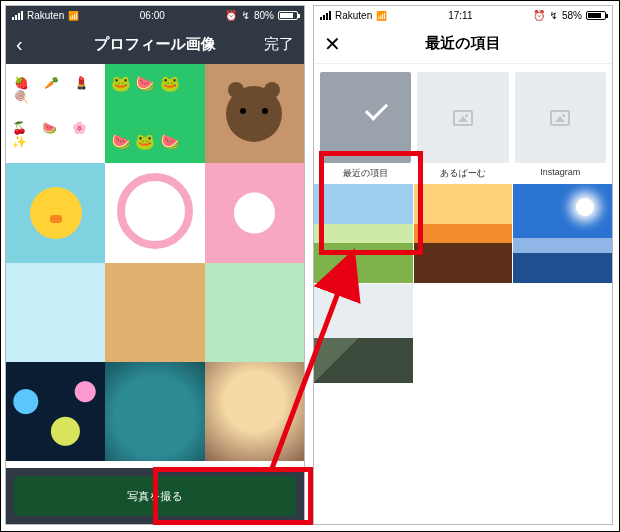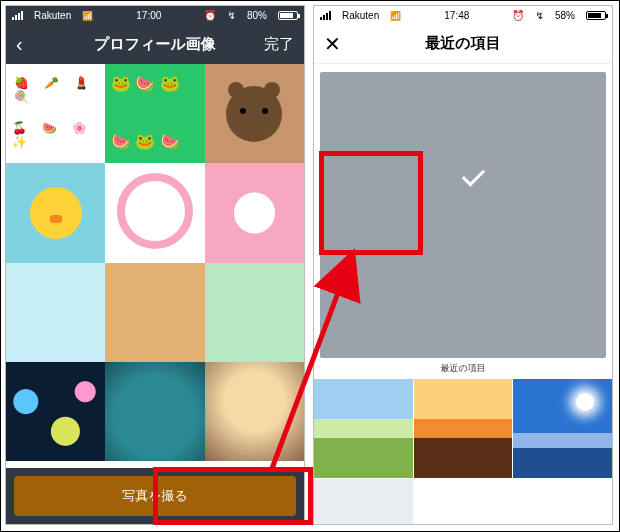--- a/index.html
+++ b/index.html
@@ -20,21 +20,21 @@
   }
   
   .status {
     height: 18px;
     display: flex; align-items: center;
     font-size: 10px; padding: 0 6px;
     justify-content: space-between;
   }
   .status.dark { background:#2f3843; color:#fff; }
   .status.light { background:#fff; color:#000; }
-  .status .left, .status .right { display:flex; gap:11px; align-items:center;text-align:right; }
+  .status .left, .status .right { display:flex; gap:4px; align-items:center;text-align:right; }
   .bars { display:inline-flex; gap:1px; align-items:flex-end;}
   .bars span{width:2px;background:currentColor;}
   .bars span:nth-child(1){height:3px}.bars span:nth-child(2){height:5px}
   .bars span:nth-child(3){height:7px}.bars span:nth-child(4){height:9px}
   .wifi::before{content:"\1F4F6";font-size:9px}
   .batt{display:inline-block;width:20px;height:9px;border:1px solid currentColor;border-radius:2px;position:relative}
   .batt::after{content:"";position:absolute;right:-3px;top:2px;width:2px;height:4px;background:currentColor}
   .batt .fill{position:absolute;left:1px;top:1px;bottom:1px;width:72%;background:currentColor}
   
   .nav {
@@ -50,23 +50,23 @@
   .closex { font-size:20px; line-height:1; font-weight:300;}
   
   .grid3 { display:grid; grid-template-columns:repeat(3,1fr);}
   .cell { aspect-ratio:1/1; position:relative; overflow:hidden;}
   
   .bottom-bar{
     position:absolute;left:0;right:0;bottom:0;height:56px;
     background:#2f3843;display:flex;gap:8px;padding:8px;
   }
   .btn{
-    flex:1;background:#a16207;color:#fff;border-radius:4px;
+    flex:1;background:#14532d;color:#fff;border-radius:4px;
     display:flex;align-items:center;justify-content:center;
-    font-size:13px;
+    font-size:11px;
   }
   
   .albums{display:flex;gap:6px;padding:8px 6px 4px 6px;}
   .album{flex:1;text-align:center;font-size:9px;color:#333}
   .album .thumb{
     width:100%;aspect-ratio:1/1;background:#e8ebee;
     display:flex;align-items:center;justify-content:center;
     position:relative;border-radius:2px;
   }
   .album.sel .thumb{background:#9aa3ac}
@@ -122,21 +122,21 @@
       <div class="left">
         <span class="bars">
             <span></span>
             <span></span>
             <span></span>
             <span></span>
           </span>
         <span>Rakuten</span>
         <span class="wifi"></span>
       </div>
-      <div>17:00</div>
+      <div>06:00</div>
       <div class="right">
         <span>⏰</span>
         <span>↯</span>
         <span>80%</span>
         <span class="batt">
             <span class="fill"></span>
           </span>
       </div>
     </div>
     <div class="nav dark">
@@ -178,21 +178,21 @@
       <div class="left">
         <span class="bars">
             <span></span>
             <span></span>
             <span></span>
             <span></span>
           </span>
         <span>Rakuten</span>
         <span class="wifi"></span>
       </div>
-      <div>17:48</div>
+      <div>17:11</div>
       <div class="right">
         <span>⏰</span>
         <span>↯</span>
         <span>58%</span>
         <span class="batt">
             <span class="fill"></span>
           </span>
       </div>
     </div>
     <div class="nav light">
@@ -200,20 +200,32 @@
       <div class="title">最近の項目</div>
       <div class="side right"></div>
     </div>
 
     <div class="albums">
       <div class="album sel">
         <div class="thumb">
             <span class="check"></span>
           </div>
         <div class="lbl">最近の項目</div>
+      </div>
+      <div class="album">
+        <div class="thumb">
+            <span class="ph-icon"></span>
+          </div>
+        <div class="lbl">あるばーむ</div>
+      </div>
+      <div class="album">
+        <div class="thumb">
+            <span class="ph-icon"></span>
+          </div>
+        <div class="lbl">Instagram</div>
       </div>
     </div>
 
     <div class="photos">
       <div class="photo flowers"></div>
       <div class="photo sunset"></div>
       <div class="photo sea"></div>
       <div class="photo mountain"></div>
     </div>
   </div>

